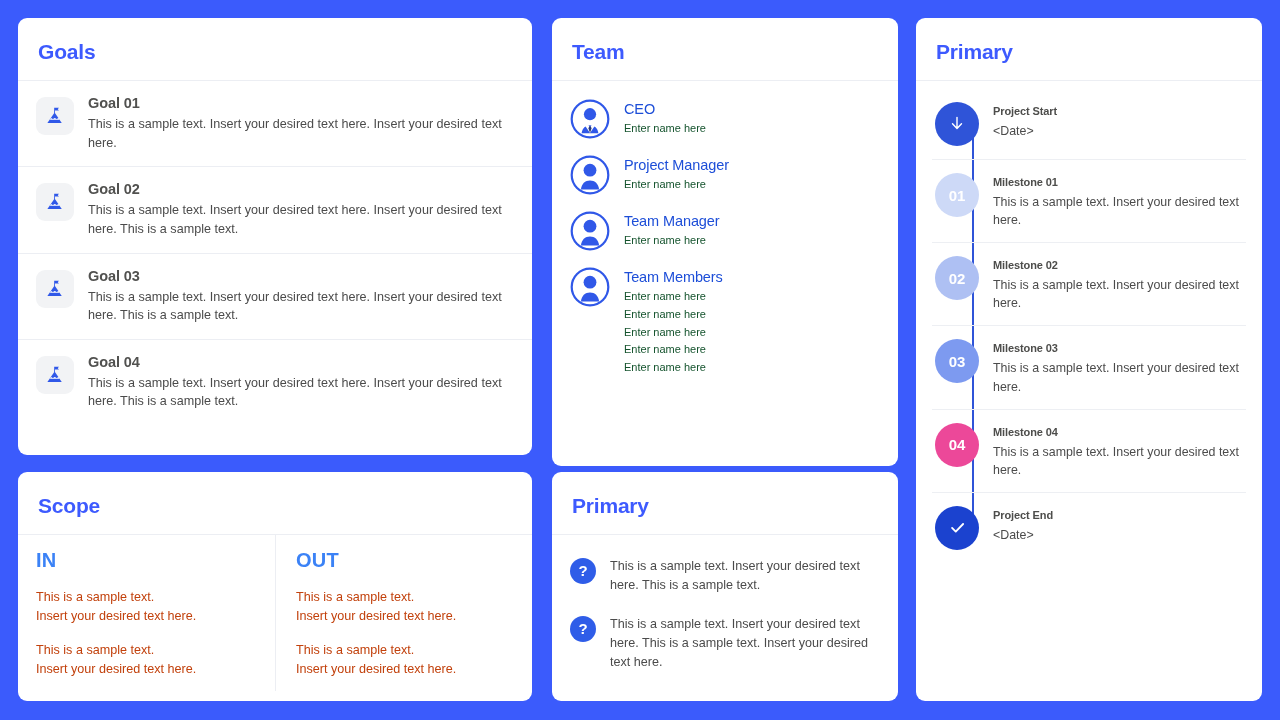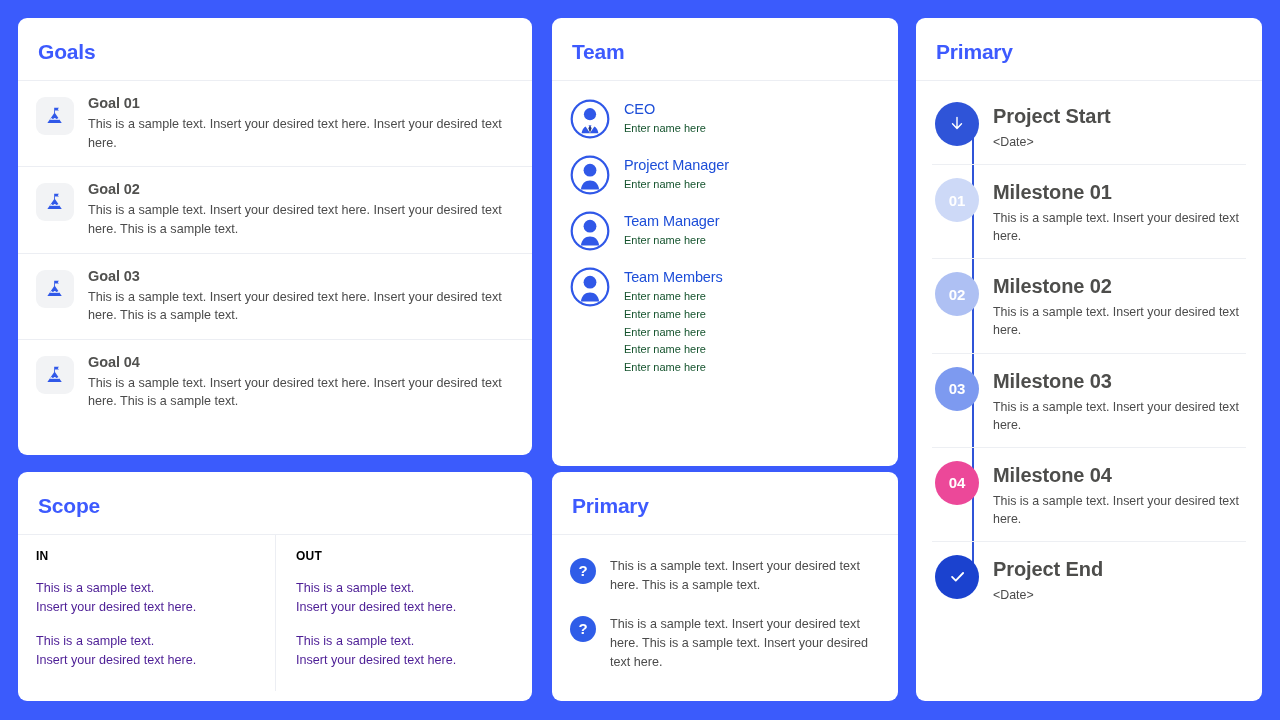--- a/index.html
+++ b/index.html
@@ -114,48 +114,48 @@
     width: 44px; height: 44px;
     border-radius: 50%;
     display: flex; align-items: center; justify-content: center;
     color: #ffffff;
     font-size: 15px;
     font-weight: bold;
     margin-left: 3px;
   }
   .tl-info { flex: 1 1 auto; padding-top: 3px; padding-right: 4px; }
   .tl-title {
-    font-size: 20px;
+    font-size: 11px;
     font-weight: bold;
     color: #4d4d4b;
     margin-bottom: 5px;
     letter-spacing: -0.1px;
   }
   .tl-text {
     font-size: 12.4px;
     line-height: 1.46;
     color: #4b4b4b;
   }
 
   
   #scope { left: 18px; top: 472px; width: 514px; height: 229px; }
   .scope-cols { display: flex; height: 156px; }
   .scope-col { flex: 1 1 50%; padding: 14px 18px 10px 18px; }
   .scope-col.right { border-left: 1px solid #eceef3; padding-left: 20px; }
   .scope-head {
-    font-size: 12px;
+    font-size: 20px;
     font-weight: bold;
-    color: #000000;
+    color: #3b82f6;
     margin-bottom: 16px;
     letter-spacing: 0.2px;
   }
   .scope-item {
     font-size: 12.6px;
     line-height: 1.52;
-    color: #4c1d95;
+    color: #c2410c;
     margin-bottom: 15px;
   }
   .scope-item:last-child { margin-bottom: 0; }
 
   
   #primary { left: 552px; top: 472px; width: 346px; height: 229px; }
   .pri-body { padding: 12px 18px 12px 18px; }
   .pri-row {
     display: flex;
     gap: 14px;

